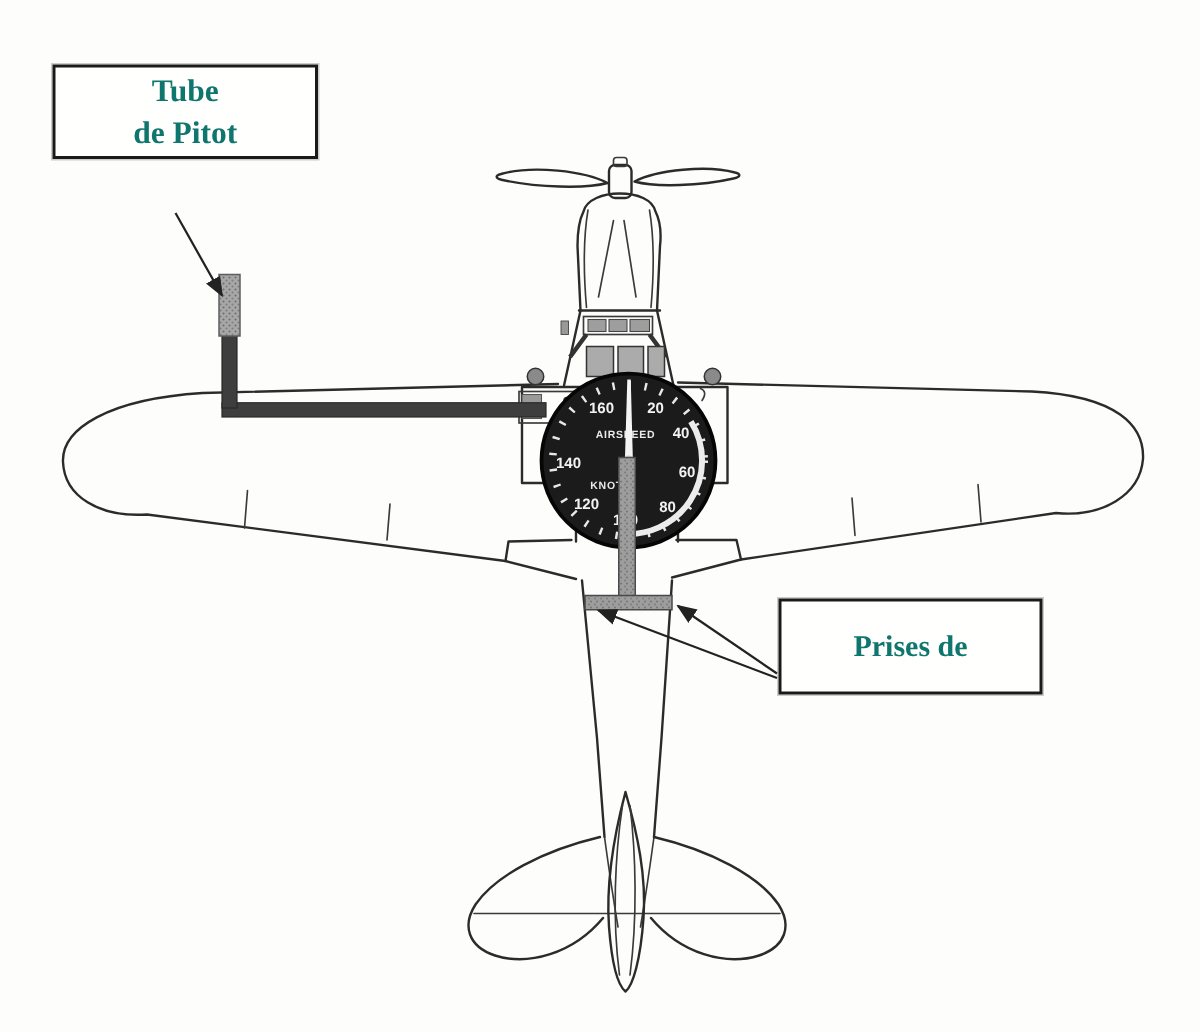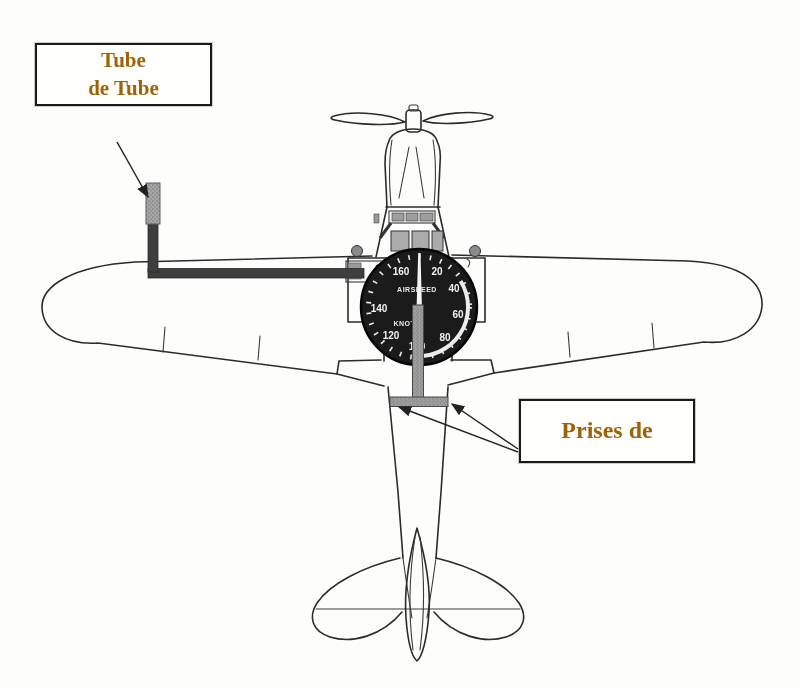--- a/index.html
+++ b/index.html
@@ -4,25 +4,25 @@
 <style>
   html,body{margin:0;padding:0;background:#ffffff;}
   .stage{
     position:relative;width:800px;height:688px;overflow:hidden;
     background:#fdfdfb;font-family:"Liberation Serif", serif;
   }
   .stage svg{position:absolute;left:0;top:0;}
   .label-box{
     position:absolute;border:2px solid #1a1a1a;background:#fffffe;
     display:flex;flex-direction:column;align-items:center;justify-content:center;
-    text-align:center;font-weight:bold;color:#a16207;
+    text-align:center;font-weight:bold;color:#0f766e;
     box-shadow:0 0 0 1px rgba(60,60,60,.25);
   }
   #pitot-box{left:35px;top:43px;width:173px;height:59px;font-size:21px;line-height:1.3;}
-  #static-box{left:519px;top:399px;width:172px;height:60px;font-size:24px;line-height:1.3;}
+  #static-box{left:519px;top:399px;width:172px;height:60px;font-size:20px;line-height:1.3;}
   .ink{stroke:#2b2b2b;fill:none;stroke-width:1.6;stroke-linecap:round;stroke-linejoin:round;}
   .ink-thin{stroke:#3a3a3a;fill:none;stroke-width:1.1;stroke-linecap:round;}
   .gauge-num{font-family:"Liberation Sans",sans-serif;font-size:10px;font-weight:bold;
     fill:#f2f2f2;text-anchor:middle;}
   .gauge-small{font-family:"Liberation Sans",sans-serif;font-size:7px;font-weight:bold;
     fill:#e9e9e9;text-anchor:middle;letter-spacing:.5px;}
 </style>
 </head>
 <body>
 
@@ -142,20 +142,20 @@
 
     <g>
       <line x1="117" y1="142" x2="148" y2="197" stroke="#222" stroke-width="1.5" marker-end="url(#arrow)"></line>
       <line x1="518" y1="449" x2="452" y2="404" stroke="#222" stroke-width="1.5" marker-end="url(#arrow)"></line>
       <line x1="518" y1="452" x2="399" y2="407" stroke="#222" stroke-width="1.5" marker-end="url(#arrow)"></line>
     </g>
   </svg>
 
   <div class="label-box" id="pitot-box">
     <span>Tube</span>
-    <span>de Tube</span>
+    <span>de Pitot</span>
   </div>
 
   <div class="label-box" id="static-box">
     <span>Prises de</span>
   </div>
 
 </div>
 
 </body></html>

